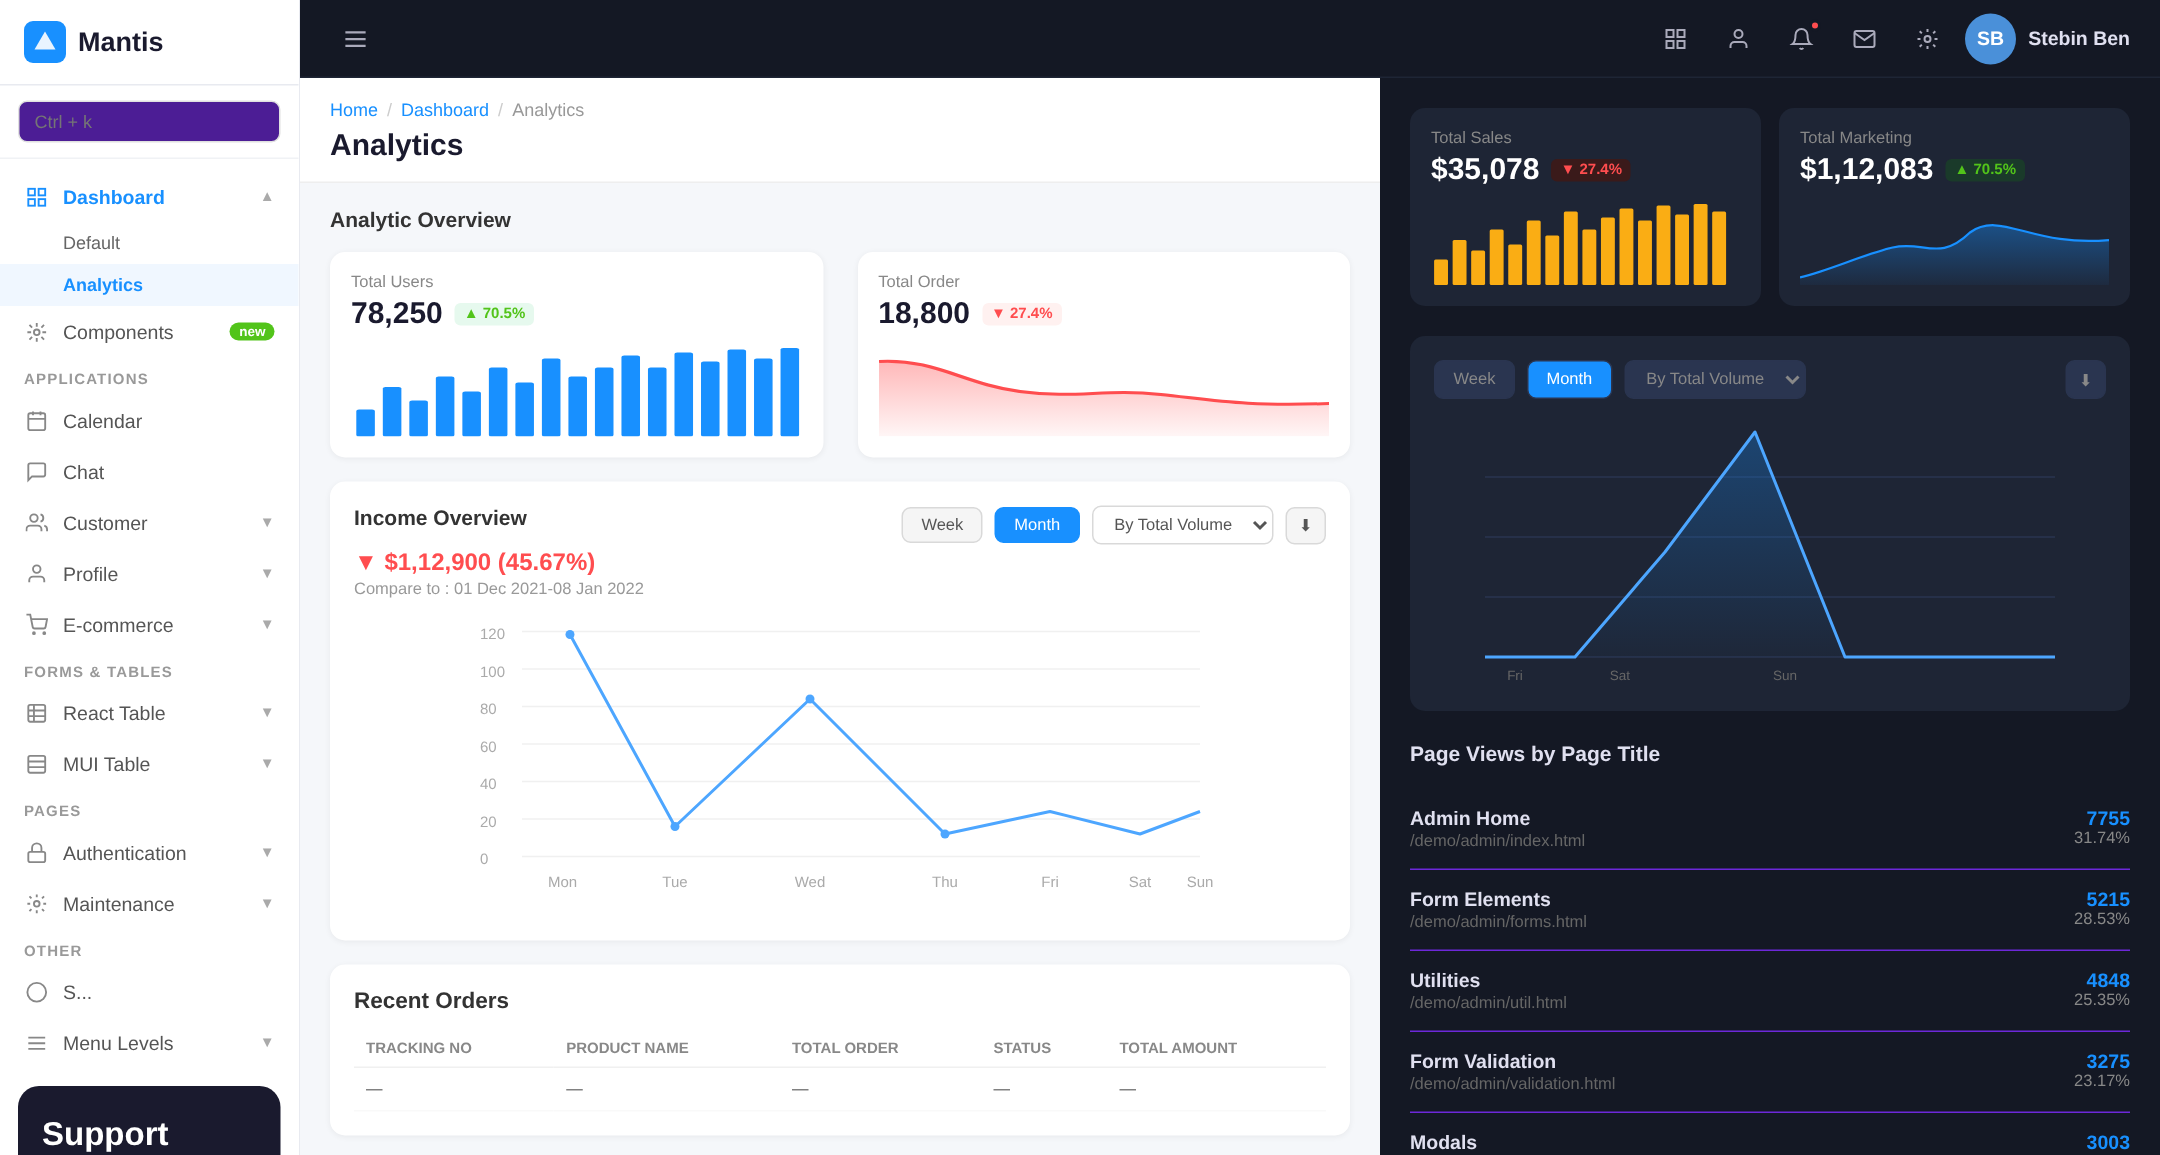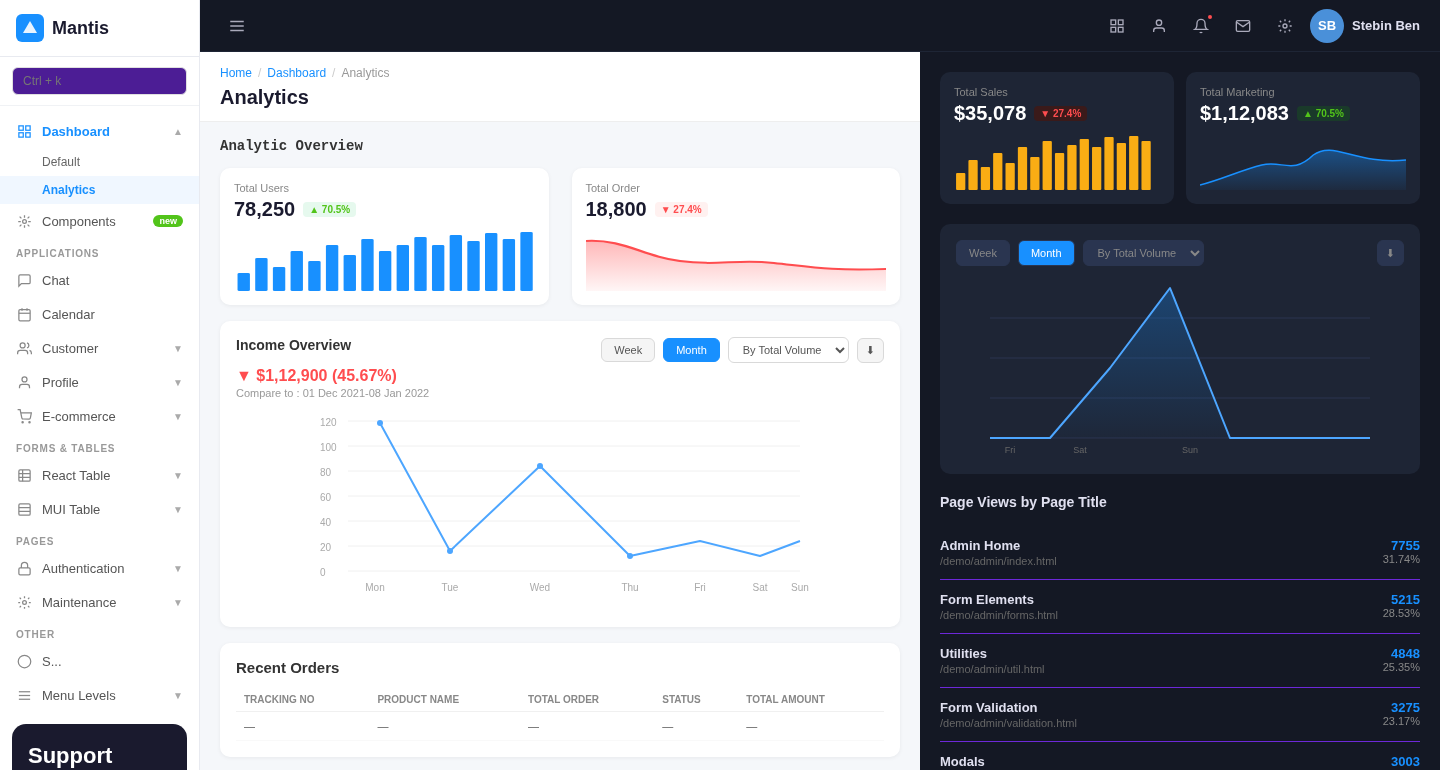--- a/index.html
+++ b/index.html
@@ -45,21 +45,21 @@
 
     
     .page-header { background: white; padding: 14px 20px 0; border-bottom: 1px solid #eee; }
     .breadcrumb { display: flex; align-items: center; gap: 6px; font-size: 12px; color: #999; margin-bottom: 6px; }
     .breadcrumb a { color: #1890ff; text-decoration: none; }
     .breadcrumb-sep { color: #ccc; }
     .page-title { font-size: 20px; font-weight: 700; color: #1a1a2e; padding-bottom: 12px; }
 
     
     .section { padding: 16px 20px; }
-    .section-title { font-size: 14px; font-weight: 600; color: #333; margin-bottom: 14px; font-family: Liberation Mono, monospace; }
+    .section-title { font-size: 14px; font-weight: 600; color: #333; margin-bottom: 14px; }
     .stats-row { display: flex; gap: 23px; flex-wrap: nowrap; }
     .stat-card { flex: 1; background: white; border-radius: 10px; padding: 14px; box-shadow: 0 1px 4px rgba(0,0,0,0.06); min-width: 0; }
     .stat-label { font-size: 11px; color: #888; margin-bottom: 4px; }
     .stat-value-row { display: flex; align-items: center; gap: 8px; margin-bottom: 10px; }
     .stat-value { font-size: 20px; font-weight: 700; color: #1a1a2e; }
     .stat-badge { font-size: 10px; padding: 2px 6px; border-radius: 4px; font-weight: 600; display: flex; align-items: center; gap: 2px; }
     .stat-badge.up { background: #e6f9ee; color: #52c41a; }
     .stat-badge.up.dark { background: #1a3a2a; color: #52c41a; }
     .stat-badge.down { background: #fff1f0; color: #ff4d4f; }
     .stat-badge.down.dark { background: #3a1a1a; color: #ff4d4f; }
@@ -153,35 +153,35 @@
           </svg>
       </span>
       <span style="color:#555;">Components</span>
       <span class="badge">new</span>
     </div>
 
     <div class="nav-section-label">Applications</div>
     <div class="nav-item">
       <span class="icon">
         <svg width="15" height="15" viewBox="0 0 24 24" fill="none" stroke="#888" stroke-width="2">
-            <path d="M21 15a2 2 0 01-2 2H7l-4 4V5a2 2 0 012-2h14a2 2 0 012 2z"></path>
-          </svg>
-      </span>
-      <span>Chat</span>
-    </div>
-    <div class="nav-item">
-      <span class="icon">
-        <svg width="15" height="15" viewBox="0 0 24 24" fill="none" stroke="#888" stroke-width="2">
             <rect x="3" y="4" width="18" height="18" rx="2"></rect>
             <line x1="16" y1="2" x2="16" y2="6"></line>
             <line x1="8" y1="2" x2="8" y2="6"></line>
             <line x1="3" y1="10" x2="21" y2="10"></line>
           </svg>
       </span>
       <span>Calendar</span>
+    </div>
+    <div class="nav-item">
+      <span class="icon">
+        <svg width="15" height="15" viewBox="0 0 24 24" fill="none" stroke="#888" stroke-width="2">
+            <path d="M21 15a2 2 0 01-2 2H7l-4 4V5a2 2 0 012-2h14a2 2 0 012 2z"></path>
+          </svg>
+      </span>
+      <span>Chat</span>
     </div>
     <div class="nav-item">
       <span class="icon">
         <svg width="15" height="15" viewBox="0 0 24 24" fill="none" stroke="#888" stroke-width="2">
             <path d="M17 21v-2a4 4 0 00-4-4H5a4 4 0 00-4 4v2"></path>
             <circle cx="9" cy="7" r="4"></circle>
             <path d="M23 21v-2a4 4 0 00-3-3.87M16 3.13a4 4 0 010 7.75"></path>
           </svg>
       </span>
       <span>Customer</span>

